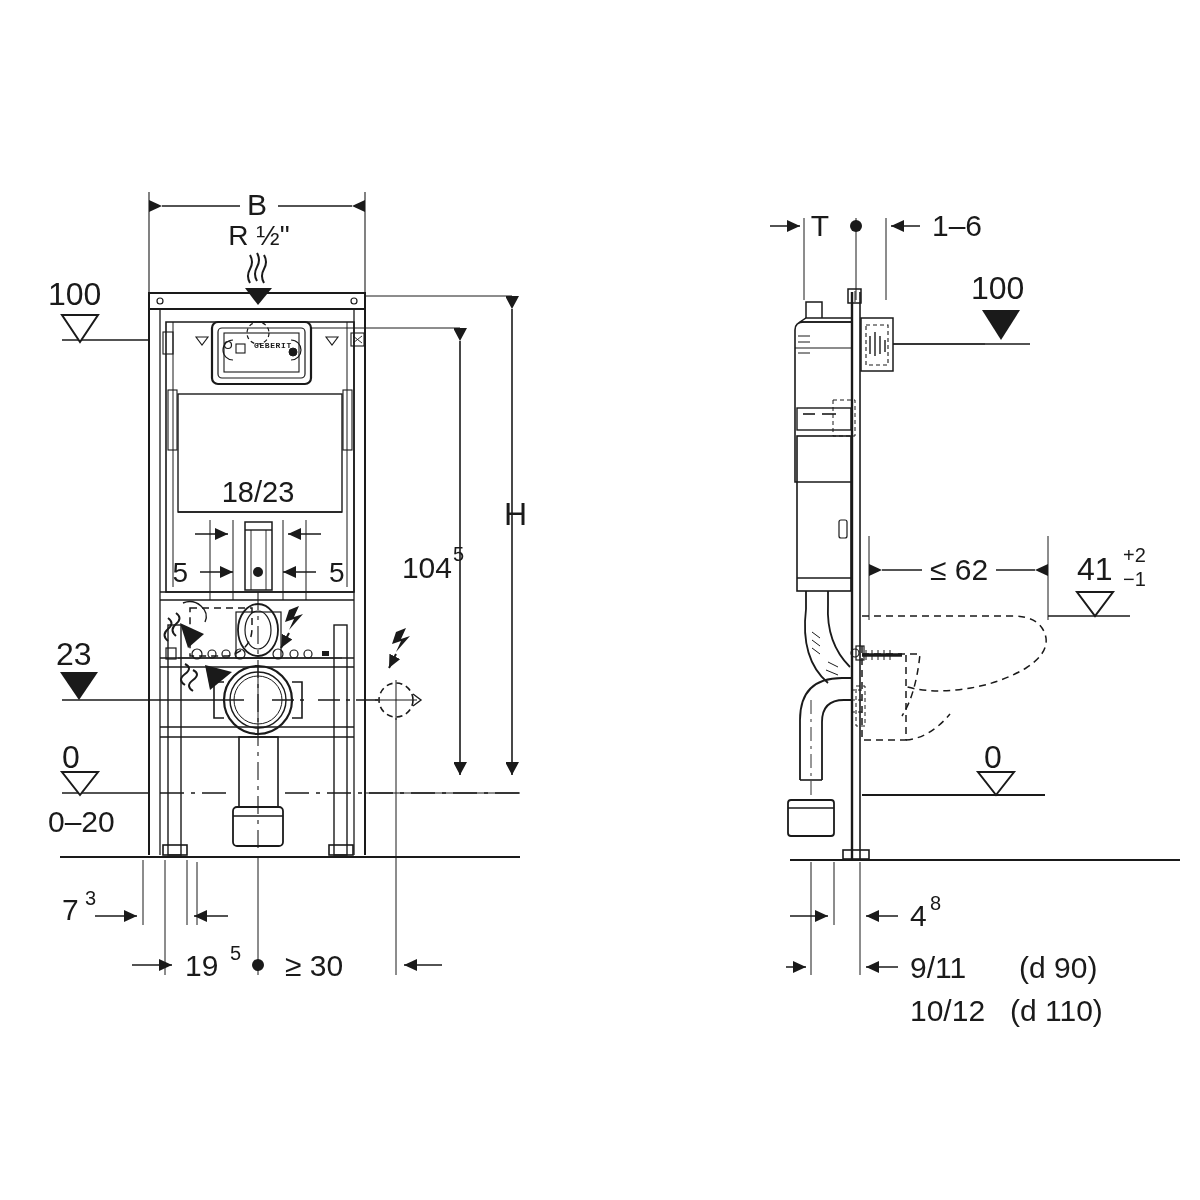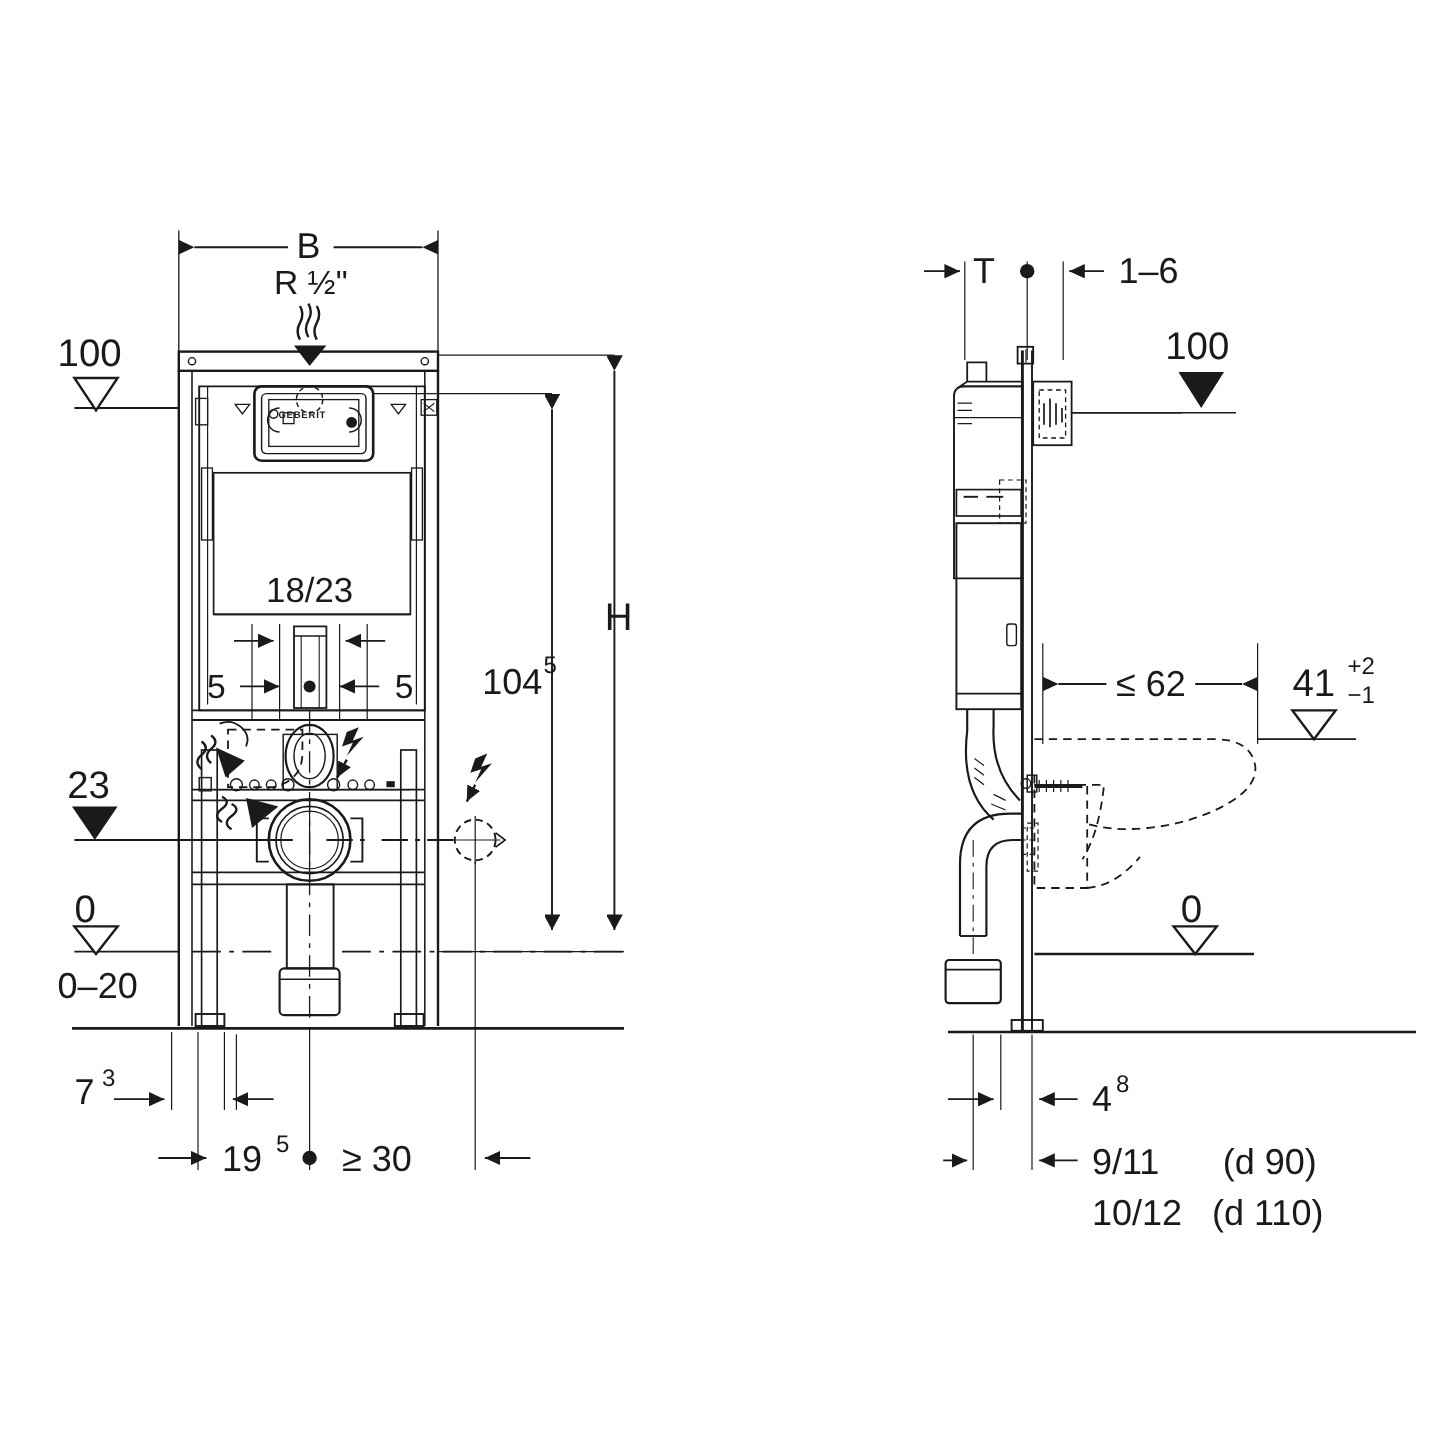--- a/index.html
+++ b/index.html
@@ -388,16 +388,16 @@
       <line x1="898" y1="967" x2="866" y2="967" stroke="#1a1a1a" stroke-width="1.5" marker-end="url(#arrR)"></line>
       <text x="910" y="978" font-size="30" text-anchor="start">9/11</text>
       <text x="1019" y="978" font-size="30" text-anchor="start">(d 90)</text>
       <text x="910" y="1021" font-size="30" text-anchor="start">10/12</text>
       <text x="1010" y="1021" font-size="30" text-anchor="start">(d 110)</text>
     </g>
   </g>
 
 </svg>
 
-<div style="position:absolute;left:232px;top:341px;font-size:8px;letter-spacing:0.6px;color:#1a1a1a;font-weight:bold;font-family:Liberation Sans, sans-serif;">
+<div style="position:absolute;left:254px;top:341px;font-size:8px;letter-spacing:0.6px;color:#1a1a1a;font-weight:bold;font-family:Liberation Mono, monospace;">
   <span>GEBERIT</span>
 </div>
 </div>
 
 </body></html>

